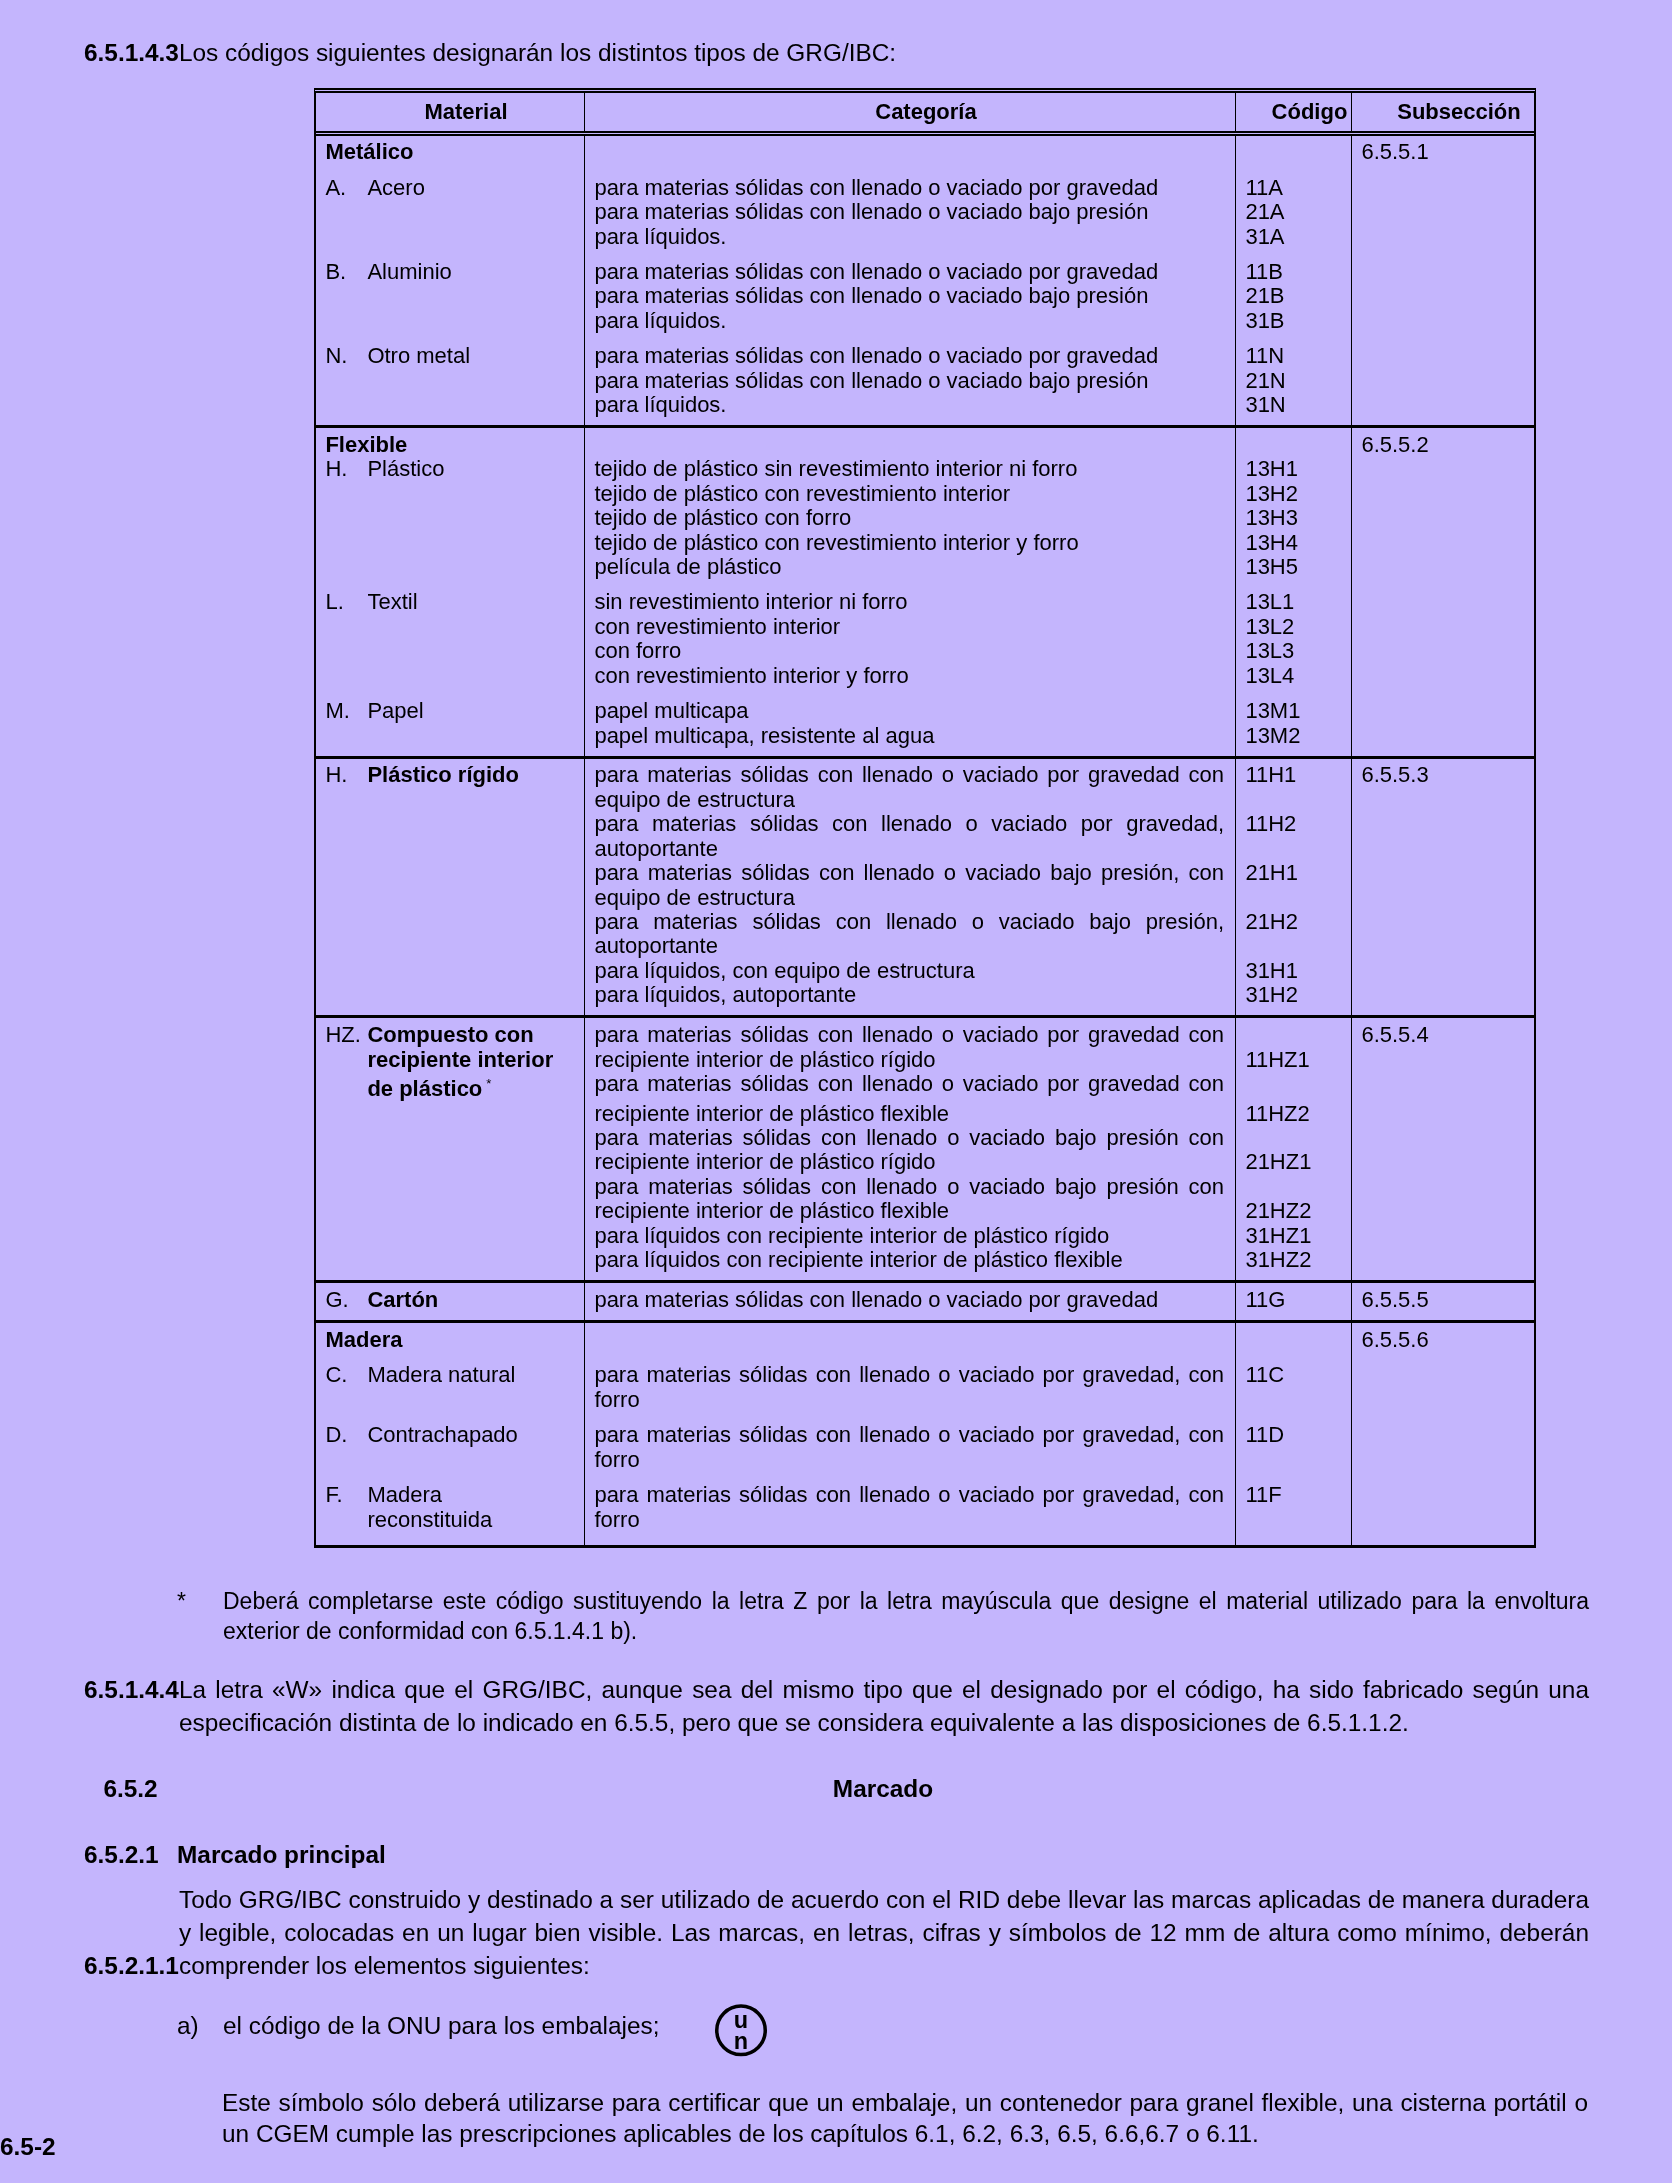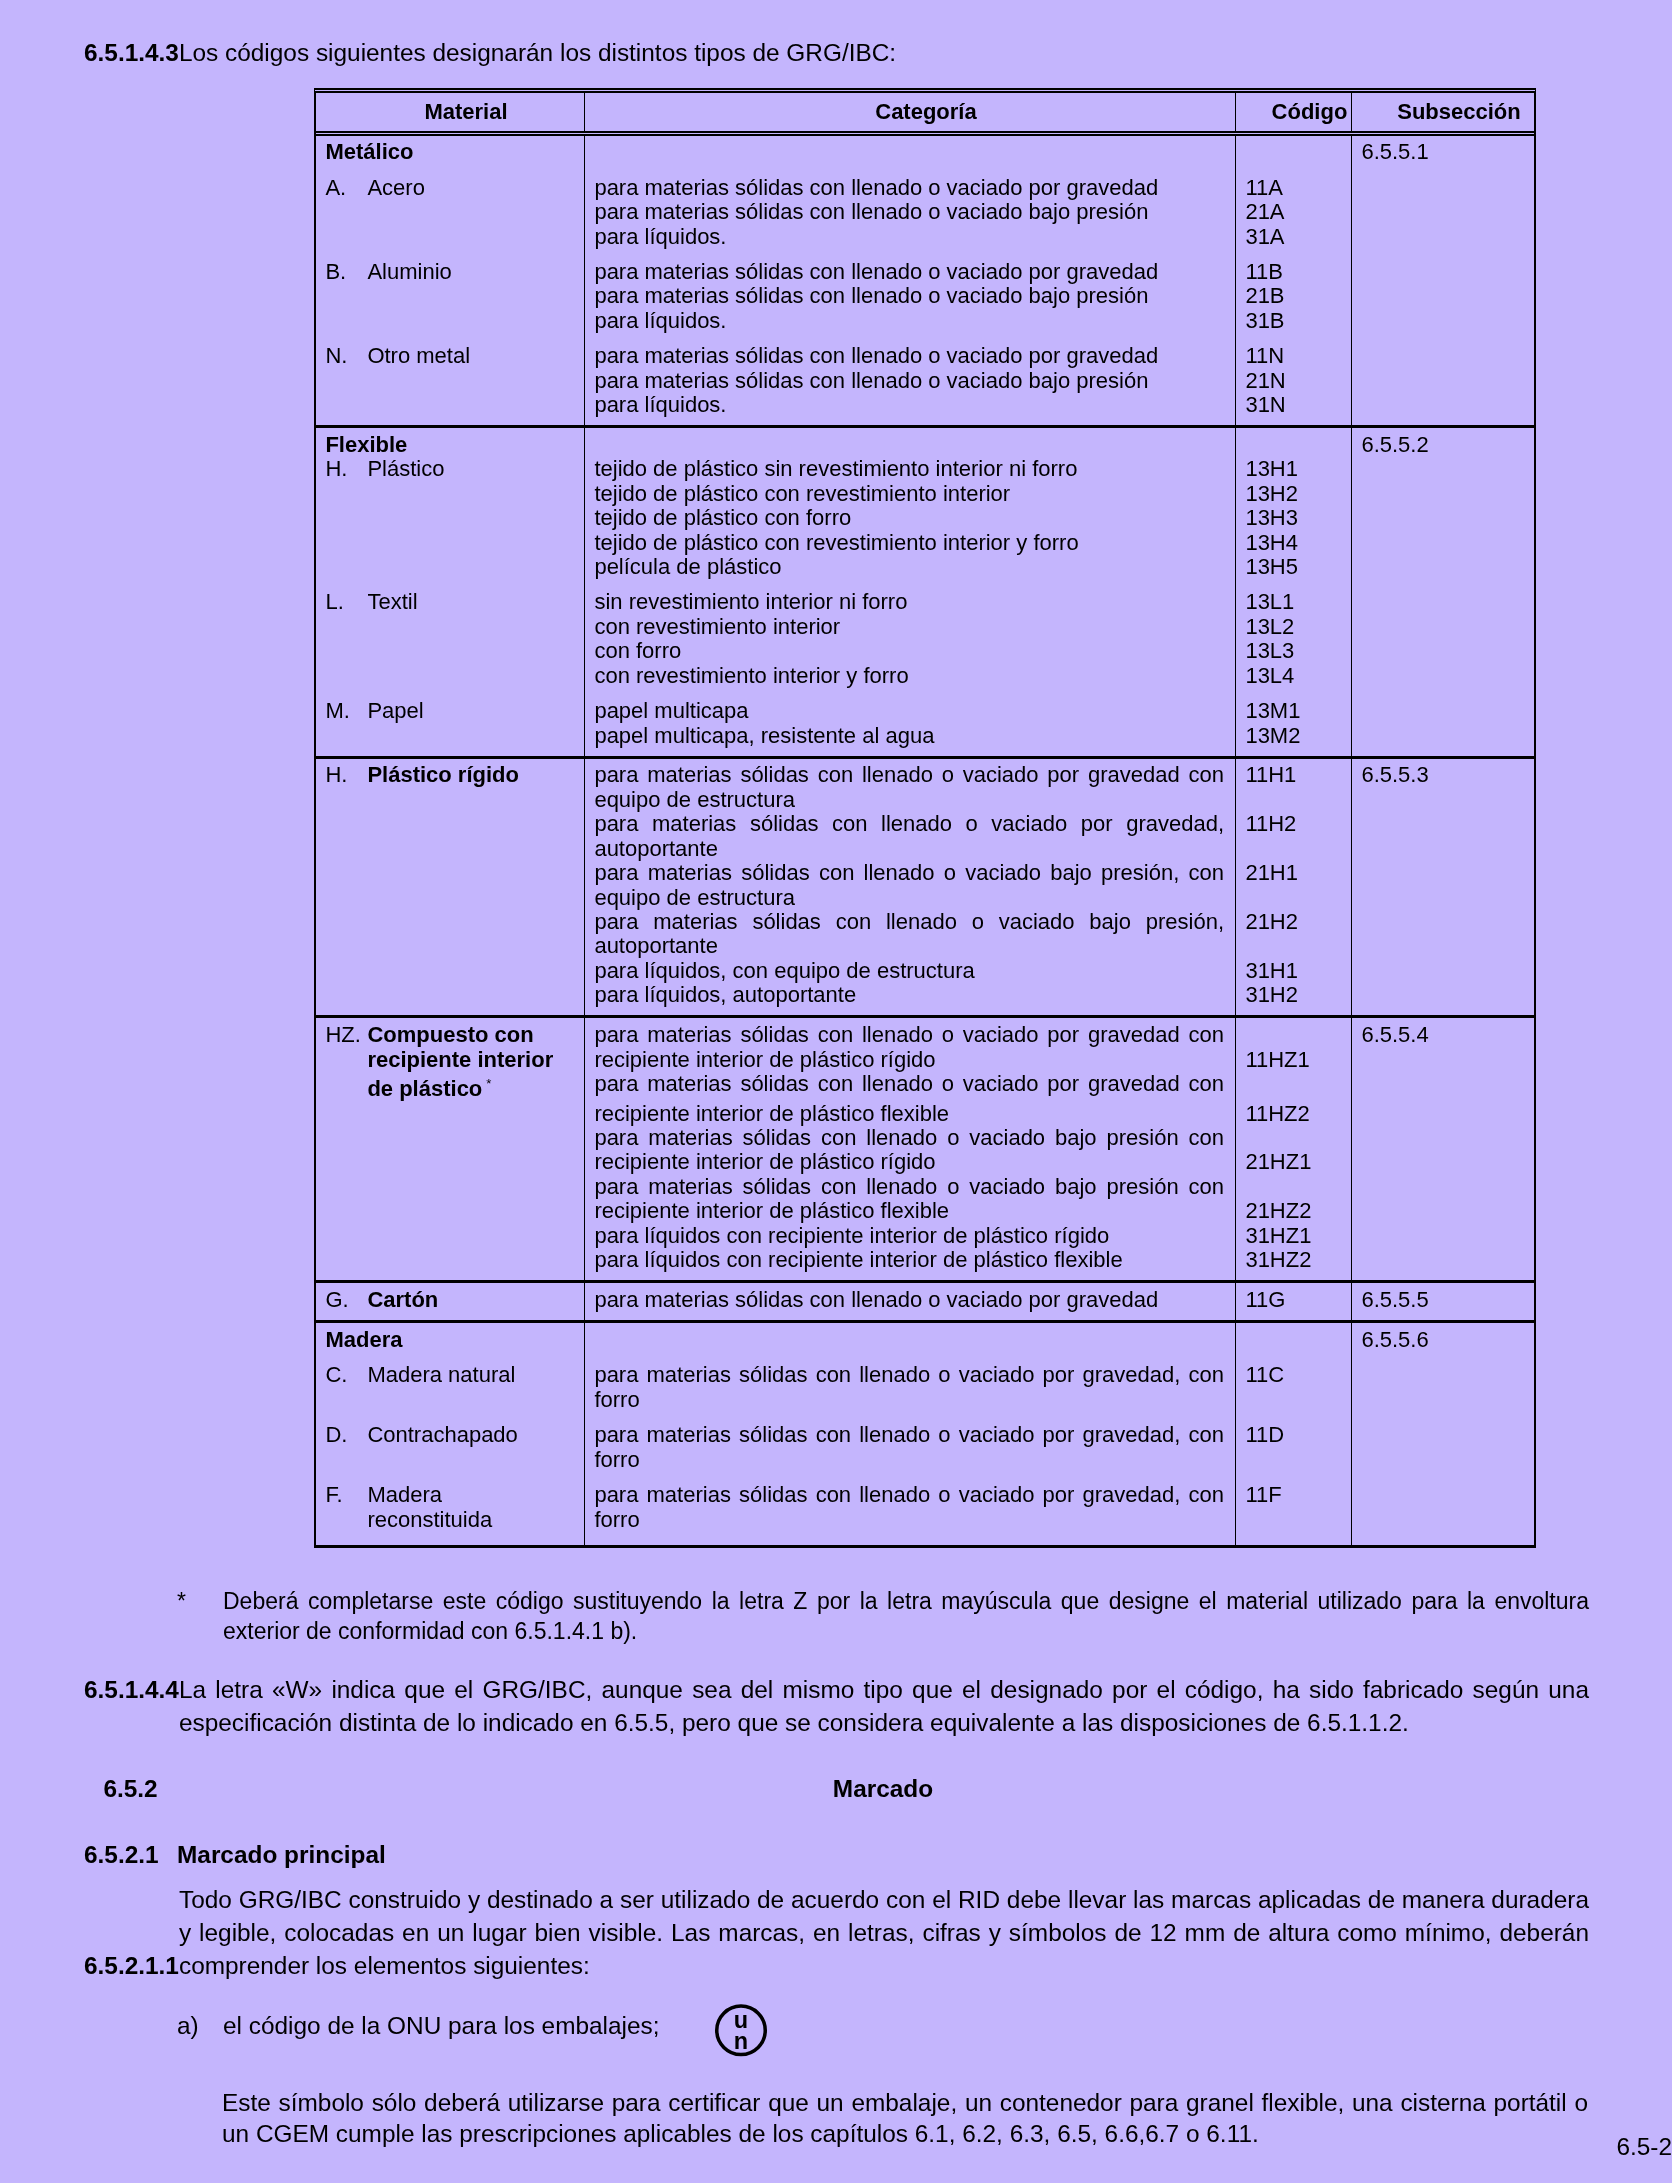--- a/index.html
+++ b/index.html
@@ -46,21 +46,21 @@
   
   .s2 { margin-top:27px; }
   .s3 { margin-top:33px;text-align:center; }
   .s4 { margin-top:33px; }
   .s5 { margin-top:12px;align-items:flex-end; }
   .item-a { display:flex; align-items:flex-start; margin-top:27px; margin-left:93px; }
   .item-a .marker { flex:0 0 46px; }
   .item-a .sym { margin-left:52px; margin-top:-9.4px; }
   .note { margin-left:138px; margin-top:27px; width:1366px;
           text-align:justify; line-height:31px; }
-  .footer { position:absolute; left:0; right:0; bottom:20.4px; text-align:right; }
+  .footer { position:absolute; left:0; right:0; bottom:20.4px; text-align:left;font-weight:bold; }
 </style>
 </head>
 <body>
 
 <div class="page">
 
   <div class="srow">
     <span class="snum">6.5.1.4.3</span>
     <span class="stext">Los códigos siguientes designarán los distintos tipos de GRG/IBC:</span>
   </div>

